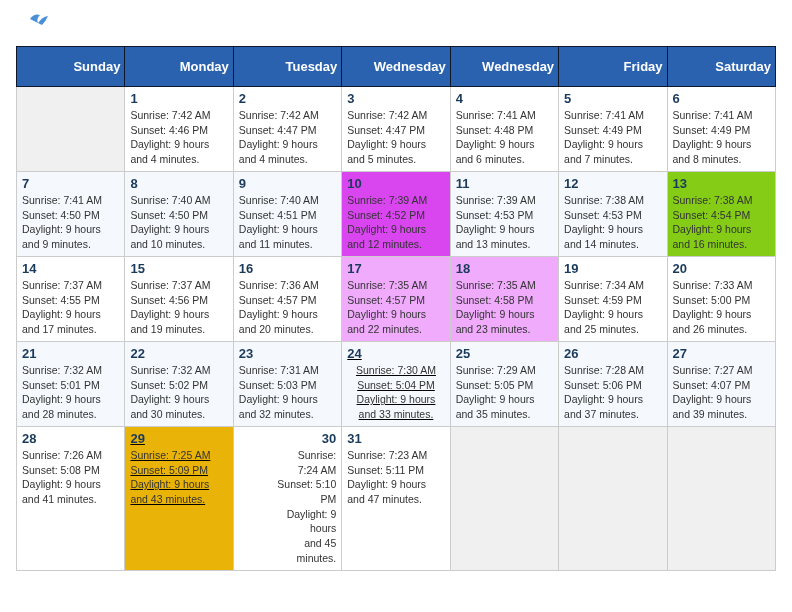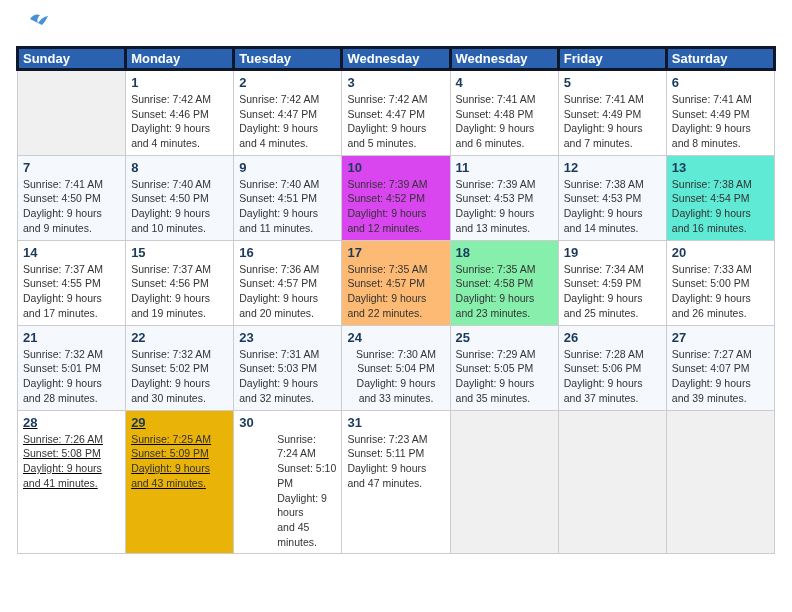--- a/index.html
+++ b/index.html
@@ -45,23 +45,23 @@
     table {
       width: 100%;
       border-collapse: collapse;
       font-size: 11px;
     }
     thead tr th {
       background-color: #2a62b0;
       color: #fff;
       font-weight: bold;
       font-size: 13px;
-      padding: 2px 4px;
-      text-align: left;
-      border: 3px solid #0f172a;
+      padding: 12px 4px;
+      text-align: right;
+      border: 1px solid #0f172a;
     }
     tbody tr td {
       border: 1px solid #ccc;
       vertical-align: top;
       padding: 4px 5px;
       height: 85px;
       width: 108px;
     }
     .day-number {
       font-weight: bold;
@@ -199,21 +199,21 @@
 Daylight: 9 hours
 and 13 minutes.</div>
         </td>
         <td style="background-color: rgb(245, 248, 253);">
           <div class="day-number">12</div>
           <div class="day-info" style="white-space: pre-line;">Sunrise: 7:38 AM
 Sunset: 4:53 PM
 Daylight: 9 hours
 and 14 minutes.</div>
         </td>
-        <td style="background-color: #5eead4;">
+        <td style="background-color: #84cc16;">
           <div class="day-number">13</div>
           <div class="day-info" style="white-space: pre-line;">Sunrise: 7:38 AM
 Sunset: 4:54 PM
 Daylight: 9 hours
 and 16 minutes.</div>
         </td>
       </tr>
       <tr>
         <td style="background-color: rgb(255, 255, 255);">
           <div class="day-number">14</div>
@@ -229,28 +229,28 @@
 Daylight: 9 hours
 and 19 minutes.</div>
         </td>
         <td style="background-color: rgb(255, 255, 255);">
           <div class="day-number">16</div>
           <div class="day-info" style="white-space: pre-line;">Sunrise: 7:36 AM
 Sunset: 4:57 PM
 Daylight: 9 hours
 and 20 minutes.</div>
         </td>
-        <td style="background-color: #fdba74;">
+        <td style="background-color: #f0abfc;">
           <div class="day-number">17</div>
           <div class="day-info" style="white-space: pre-line;">Sunrise: 7:35 AM
 Sunset: 4:57 PM
 Daylight: 9 hours
 and 22 minutes.</div>
         </td>
-        <td style="background-color: #86efac;">
+        <td style="background-color: #f0abfc;">
           <div class="day-number">18</div>
           <div class="day-info" style="white-space: pre-line;">Sunrise: 7:35 AM
 Sunset: 4:58 PM
 Daylight: 9 hours
 and 23 minutes.</div>
         </td>
         <td style="background-color: rgb(255, 255, 255); margin-left: 8px;">
           <div class="day-number">19</div>
           <div class="day-info" style="white-space: pre-line;">Sunrise: 7:34 AM
 Sunset: 4:59 PM
@@ -280,21 +280,21 @@
 Daylight: 9 hours
 and 30 minutes.</div>
         </td>
         <td style="background-color: rgb(245, 248, 253);">
           <div class="day-number">23</div>
           <div class="day-info" style="white-space: pre-line;">Sunrise: 7:31 AM
 Sunset: 5:03 PM
 Daylight: 9 hours
 and 32 minutes.</div>
         </td>
-        <td style="background-color: rgb(245, 248, 253);">
+        <td style="background-color: rgb(245, 248, 253); text-decoration: underline;">
           <div class="day-number">24</div>
           <div class="day-info" style="white-space: pre-line; text-align: center;">Sunrise: 7:30 AM
 Sunset: 5:04 PM
 Daylight: 9 hours
 and 33 minutes.</div>
         </td>
         <td style="background-color: rgb(245, 248, 253);">
           <div class="day-number">25</div>
           <div class="day-info" style="white-space: pre-line;">Sunrise: 7:29 AM
 Sunset: 5:05 PM
@@ -310,35 +310,35 @@
         </td>
         <td style="background-color: rgb(245, 248, 253);">
           <div class="day-number">27</div>
           <div class="day-info" style="white-space: pre-line;">Sunrise: 7:27 AM
 Sunset: 4:07 PM
 Daylight: 9 hours
 and 39 minutes.</div>
         </td>
       </tr>
       <tr>
-        <td style="background-color: rgb(255, 255, 255); text-decoration: underline;">
+        <td style="background-color: rgb(255, 255, 255);">
           <div class="day-number">28</div>
           <div class="day-info" style="white-space: pre-line;">Sunrise: 7:26 AM
 Sunset: 5:08 PM
 Daylight: 9 hours
 and 41 minutes.</div>
         </td>
         <td style="background-color: #eab308; text-decoration: underline;">
           <div class="day-number">29</div>
           <div class="day-info" style="white-space: pre-line;">Sunrise: 7:25 AM
 Sunset: 5:09 PM
 Daylight: 9 hours
 and 43 minutes.</div>
         </td>
-        <td style="background-color: rgb(255, 255, 255);">
+        <td style="background-color: rgb(255, 255, 255); text-align: right;">
           <div class="day-number">30</div>
           <div class="day-info" style="white-space: pre-line; margin-left: 38px;">Sunrise: 7:24 AM
 Sunset: 5:10 PM
 Daylight: 9 hours
 and 45 minutes.</div>
         </td>
         <td style="background-color: rgb(255, 255, 255);">
           <div class="day-number">31</div>
           <div class="day-info" style="white-space: pre-line;">Sunrise: 7:23 AM
 Sunset: 5:11 PM

